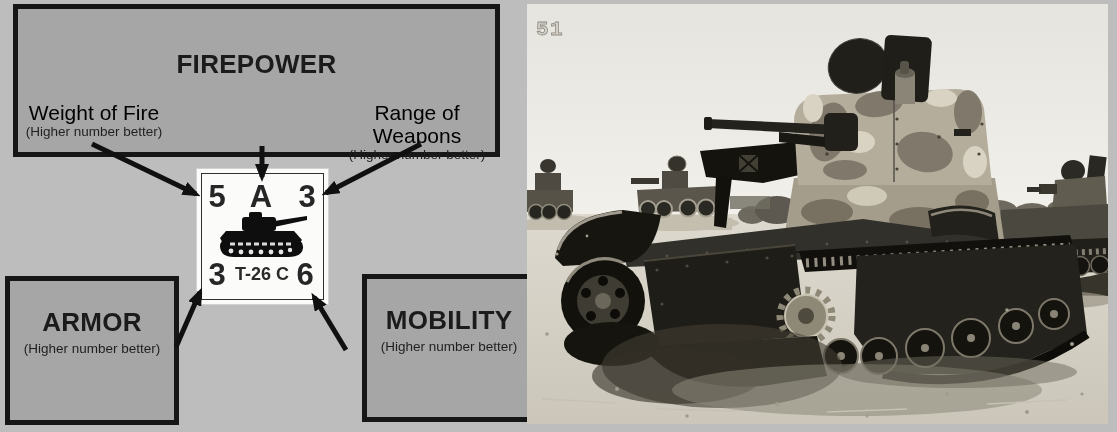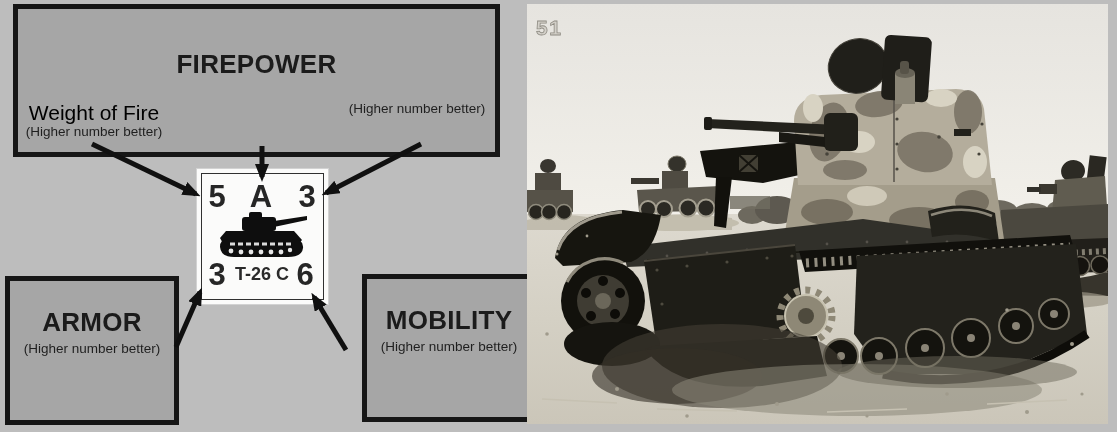--- a/index.html
+++ b/index.html
@@ -42,37 +42,38 @@
   .v-mob { left:90px; top:90px; width:36px; }
   .unit-name { position:absolute; left:37px; top:95px; width:56px; text-align:center;
                font-size:18px; font-weight:bold; color:#2a2a2a; white-space:nowrap; }
   .counter-tank { position:absolute; left:19px; top:43px; }
 
   .arrows { position:absolute; left:0; top:0; width:527px; height:432px;
             pointer-events:none; }
 
   
   .photo { position:absolute; left:527px; top:4px; width:581px; height:420px;
-           background:#15803d; border-right:2px solid #4f4d49; border-bottom:2px solid #6e6c68; }
+           background:#15803d; border-right:2px solid #4f4d49; border-bottom:2px solid #6e6c68;font-family:Liberation Mono, monospace; }
   .photo svg { display:block; }
 </style>
 </head>
 <body>
 
 <div class="stage">
 
   <div class="panel">
 
     <div class="gbox box-firepower">
       <div class="box-title">FIREPOWER</div>
       <div class="factor f0">
         <div class="factor-label">Weight of Fire</div>
         <div class="factor-note">(Higher number better)</div>
       </div>
       <div class="factor f2">
+        <div class="factor-label">Range of Weapons</div>
         <div class="factor-note">(Higher number better)</div>
       </div>
     </div>
 
     <div class="gbox box-armor">
       <div class="box-title">ARMOR</div>
       <div class="box-note">(Higher number better)</div>
     </div>
 
     <div class="gbox box-mobility">

